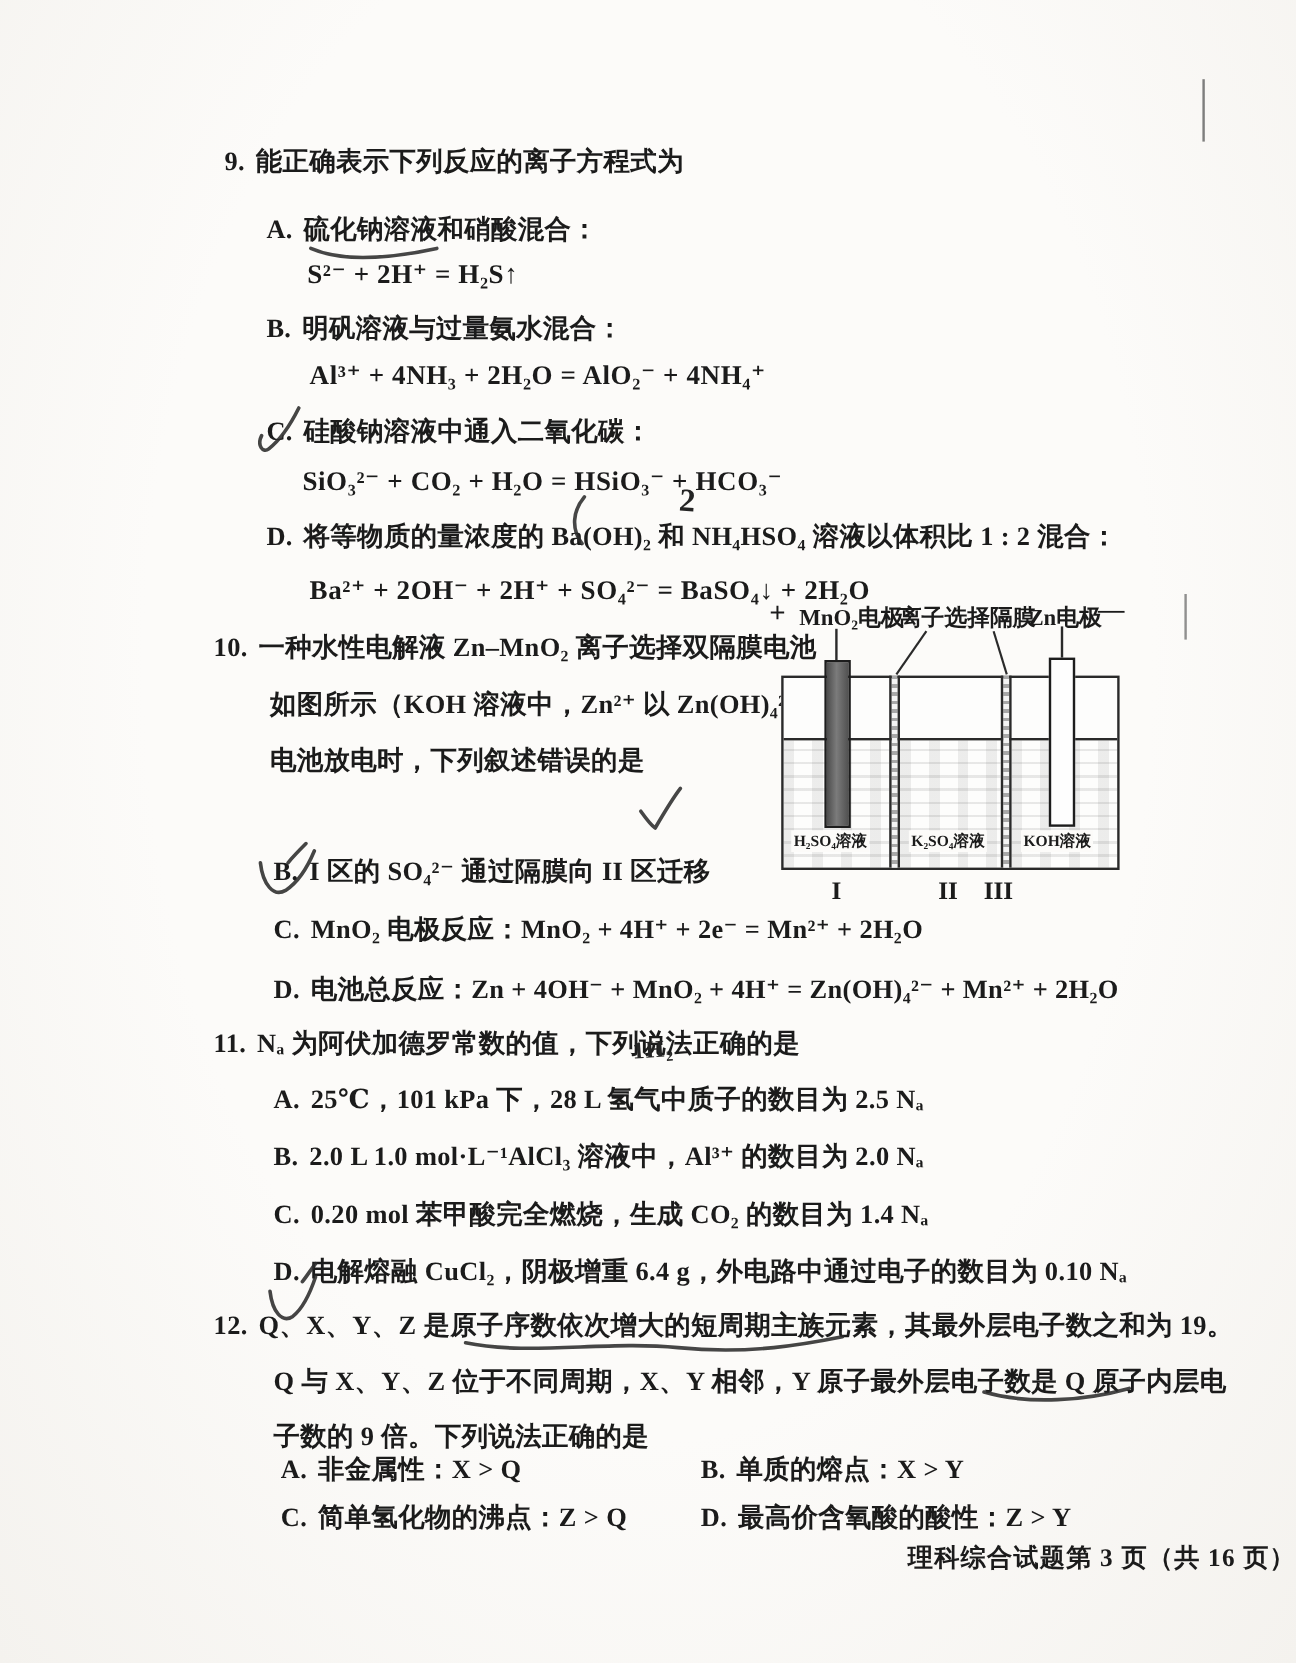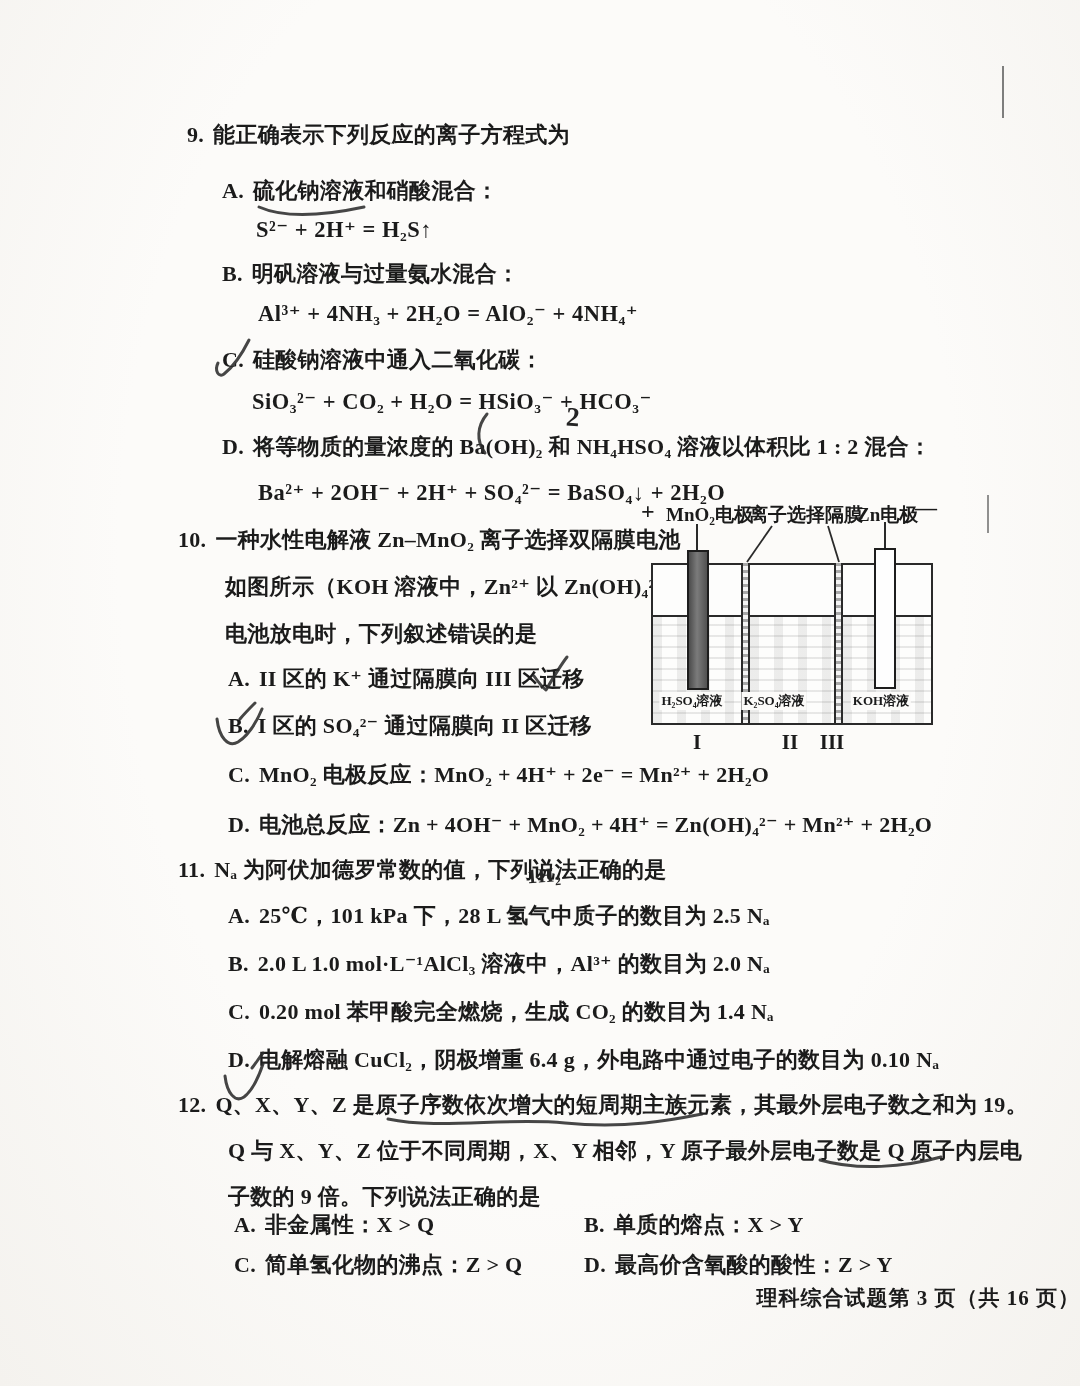--- a/index.html
+++ b/index.html
@@ -101,23 +101,20 @@
     <span class="opt-label">D.</span><span>将等物质的量浓度的 Ba(OH)₂ 和 NH₄HSO₄ 溶液以体积比 1 : 2 混合：</span>
   </div>
   <div class="line eq" style="left:258px;top:479px">Ba²⁺ + 2OH⁻ + 2H⁺ + SO₄²⁻ = BaSO₄↓ + 2H₂O</div>
 
   <div class="line" style="left:178px;top:525px">
     <span class="num">10.</span><span>一种水性电解液 Zn–MnO₂ 离子选择双隔膜电池</span>
   </div>
   <div class="line" style="left:225px;top:572px">如图所示（KOH 溶液中，Zn²⁺ 以 Zn(OH)₄²⁻ 存在）。</div>
   <div class="line" style="left:225px;top:619px">电池放电时，下列叙述错误的是</div>
 
-  <div class="line" style="left:228px;top:664px">
-    <span class="opt-label">A.</span><span>II 区的 K⁺ 通过隔膜向 III 区迁移</span>
-  </div>
   <div class="line" style="left:228px;top:711px">
     <span class="opt-label">B.</span><span>I 区的 SO₄²⁻ 通过隔膜向 II 区迁移</span>
   </div>
   <div class="line" style="left:228px;top:760px">
     <span class="opt-label">C.</span><span>MnO₂ 电极反应：MnO₂ + 4H⁺ + 2e⁻ = Mn²⁺ + 2H₂O</span>
   </div>
   <div class="line" style="left:228px;top:810px">
     <span class="opt-label">D.</span><span>电池总反应：Zn + 4OH⁻ + MnO₂ + 4H⁺ = Zn(OH)₄²⁻ + Mn²⁺ + 2H₂O</span>
   </div>
 
@@ -143,21 +140,21 @@
 
     <div class="surface"></div>
 
     <div class="membrane" style="left:741px"></div>
     <div class="membrane" style="left:834px"></div>
 
     <div class="electrode-dark"></div>
     <div class="electrode-light"></div>
 
     <div class="sol-label" style="left:692px">H₂SO₄溶液</div>
-    <div class="sol-label" style="left:774px">K₂SO₄溶液</div>
+    <div class="sol-label" style="left:790px">K₂SO₄溶液</div>
     <div class="sol-label" style="left:881px">KOH溶液</div>
 
     <div class="region" style="left:697px">I</div>
     <div class="region" style="left:790px">II</div>
     <div class="region" style="left:832px">III</div>
   </div>
 
   <div class="line" style="left:178px;top:855px">
     <span class="num">11.</span><span>Nₐ 为阿伏加德罗常数的值，下列说法正确的是</span>
   </div>

